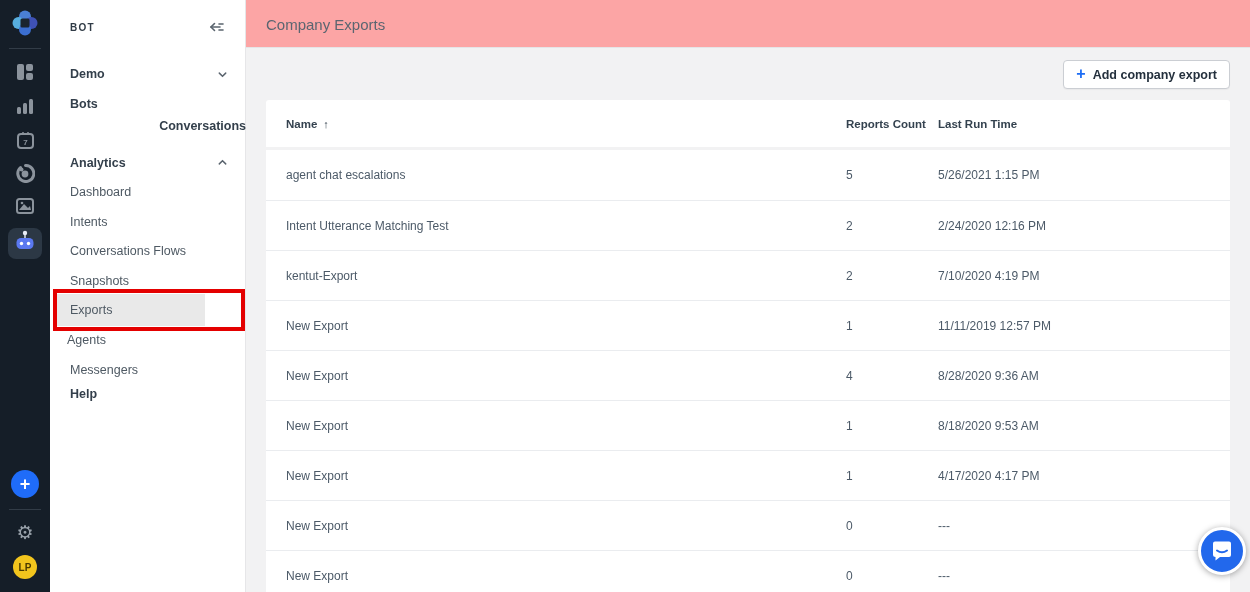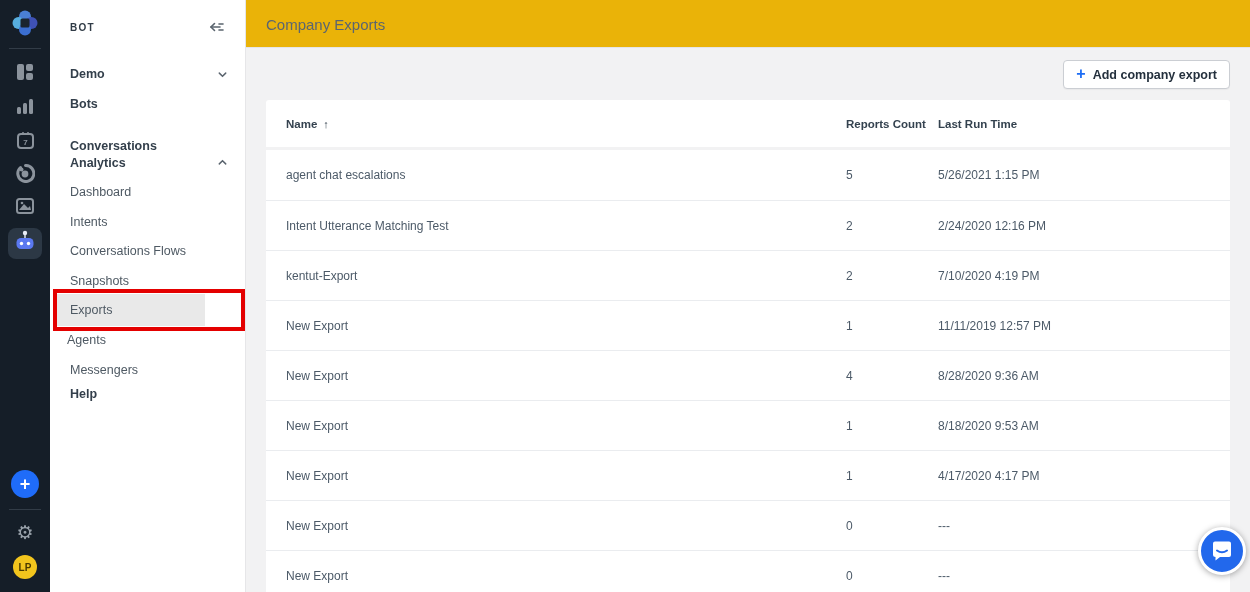--- a/index.html
+++ b/index.html
@@ -27,21 +27,21 @@
   .nav-item { position:absolute; left:0; width:196px; height:30px; transform:translateY(-50%);
     display:flex; align-items:center; padding-left:20px; font-size:12.5px; color:#4e5963; cursor:pointer; }
   .nav-item.section { font-weight:bold; color:#333f4b; font-size:12.5px; }
   .nav-item .chev { position:absolute; right:18px; color:#5a646e; display:flex; }
   .nav-item.selected { background:#e9e9e9; left:7px; width:148px; padding-left:13px; height:32px; }
   .annotation-box { position:absolute; left:3px; top:289px; width:192px; height:42px;
     border:4px solid #e40000; pointer-events:none; z-index:25; }
 
   
   .main { position:absolute; left:246px; top:0; right:0; height:592px; }
-  .topbar { position:absolute; left:0; top:0; right:0; height:48px; background:#eab308; border-bottom:1px solid #e5e5e7; }
+  .topbar { position:absolute; left:0; top:0; right:0; height:48px; background:#fca5a5; border-bottom:1px solid #e5e5e7; }
   .page-title { position:absolute; left:20px; top:24px; transform:translateY(-50%); font-size:15px; color:#5b6570; }
 
   .add-btn { position:absolute; right:20px; top:60px; height:29px; padding:0 12px;
     background:#fff; border:1px solid #cbced3; border-radius:4px; display:flex; align-items:center; gap:7px;
     font-size:12.5px; font-weight:bold; color:#24303d; cursor:pointer; box-shadow:0 1px 1px rgba(0,0,0,.04); }
   .add-btn .plus { color:#1e6ef5; font-size:16px; font-weight:bold; line-height:1; margin-top:-1px; }
 
   .table-card { position:absolute; left:20px; top:100px; width:964px; }
   .t-header { background:#fff; height:47px; border-radius:3px 3px 0 0; margin-bottom:3px;
     display:grid; grid-template-columns:560px 92px 1fr; align-items:center; padding-left:20px; }
@@ -142,21 +142,21 @@
     <span class="nav-label">Demo</span>
   <span class="chev">
           <svg width="11" height="11" viewBox="0 0 12 12" fill="none" stroke="currentColor" stroke-width="1.6" stroke-linecap="round">
             <path d="M2.5 4.5 L6 8 L9.5 4.5"></path>
           </svg>
         </span>
       </div>
       <div class="nav-item section" style="top: 103.55px;">
     <span class="nav-label">Bots</span>
   </div>
-      <div class="nav-item section" style="top: 146px;">
+      <div class="nav-item section" style="top: 126px; justify-content: flex-end;">
     <span class="nav-label">Conversations</span>
   </div>
       <div class="nav-item section" style="top: 162.65px;">
     <span class="nav-label">Analytics</span>
   <span class="chev">
           <svg width="11" height="11" viewBox="0 0 12 12" fill="none" stroke="currentColor" stroke-width="1.6" stroke-linecap="round">
             <path d="M2.5 7.5 L6 4 L9.5 7.5"></path>
           </svg>
         </span>
       </div>

